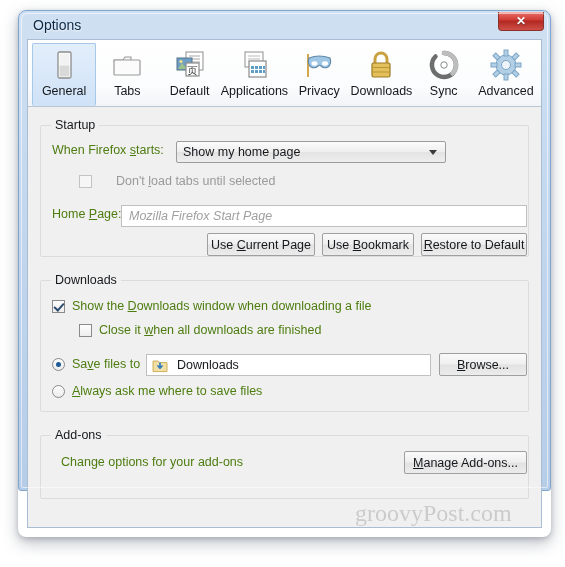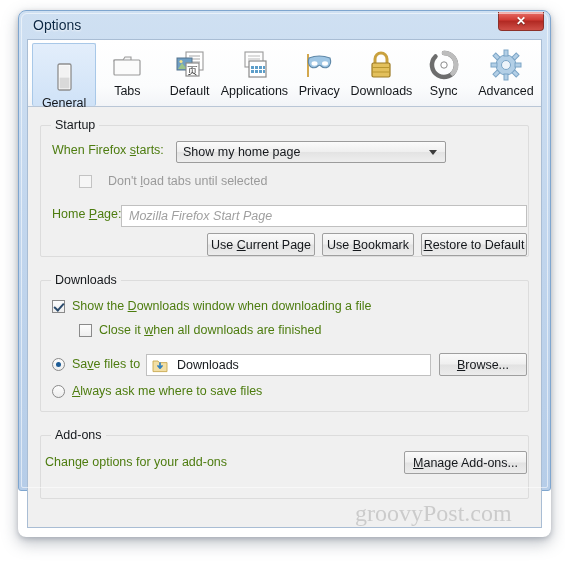--- a/index.html
+++ b/index.html
@@ -100,22 +100,21 @@
     justify-content: flex-start;
     padding-top: 5px;
     box-sizing: border-box;
     cursor: pointer;
     border-radius: 2px;
   }
   .tab.selected {
     background: linear-gradient(to bottom, #e3eefb 0%, #cfe2f7 100%);
     border: 1px solid #a8c8e8;
     border-bottom: none;
-    padding-top: 16px;
-    text-decoration: underline;
+    padding-top: 4px;
   }
   .tab .ico {
     width: 34px; height: 34px;
     display: block;
   }
   .tab .lbl {
     margin-top: 2px;
     font-size: 12.5px;
     color: #15181c;
     white-space: nowrap;
@@ -393,21 +392,21 @@
           <div class="row" style="left:11px; top:17px;">
             <span class="lbl-txt">When Firefox <u class="ak">s</u>tarts:</span>
           </div>
           <div class="combo" style="position:absolute; left:135px; top:15px; width:270px;">
             <span class="cval">Show my home page</span>
             <span class="arrow"></span>
           </div>
 
           <div class="row" style="left:38px; top:48px;">
             <span class="cb disabled"></span>
-            <span class="lbl-txt dim" style="margin-left:16px;">Don't <u class="ak">l</u>oad tabs until selected</span>
+            <span class="lbl-txt dim" style="margin-left:24px;">Don't <u class="ak">l</u>oad tabs until selected</span>
           </div>
 
           <div class="row" style="left:11px; top:81px;">
             <span class="lbl-txt">Home <u class="ak">P</u>age:</span>
           </div>
           <div class="textfield" style="position:absolute; left:80px; top:79px; width:406px;">
             <span class="ph">Mozilla Firefox Start Page</span>
           </div>
 
           <div class="btn" style="position:absolute; left:166px; top:107px; width:108px;">
@@ -453,21 +452,21 @@
 
           <div class="row" style="left:11px; top:103px;">
             <span class="rb"></span>
             <span class="lbl-txt" style="margin-left:7px;"><u class="ak">A</u>lways ask me where to save files</span>
           </div>
         </div>
 
         <div class="group" style="top:328px; height:64px;">
           <span class="legend">Add-ons</span>
 
-          <div class="row" style="left:4px; top:19px;justify-content:flex-end;">
+          <div class="row" style="left:20px; top:19px;justify-content:flex-end;">
             <span class="lbl-txt">Change options for your add-ons</span>
           </div>
           <div class="btn" style="position:absolute; left:363px; top:15px; width:123px;">
             <span><u class="ak">M</u>anage Add-ons...</span>
           </div>
         </div>
 
       </div>
     </div>
   </div>

